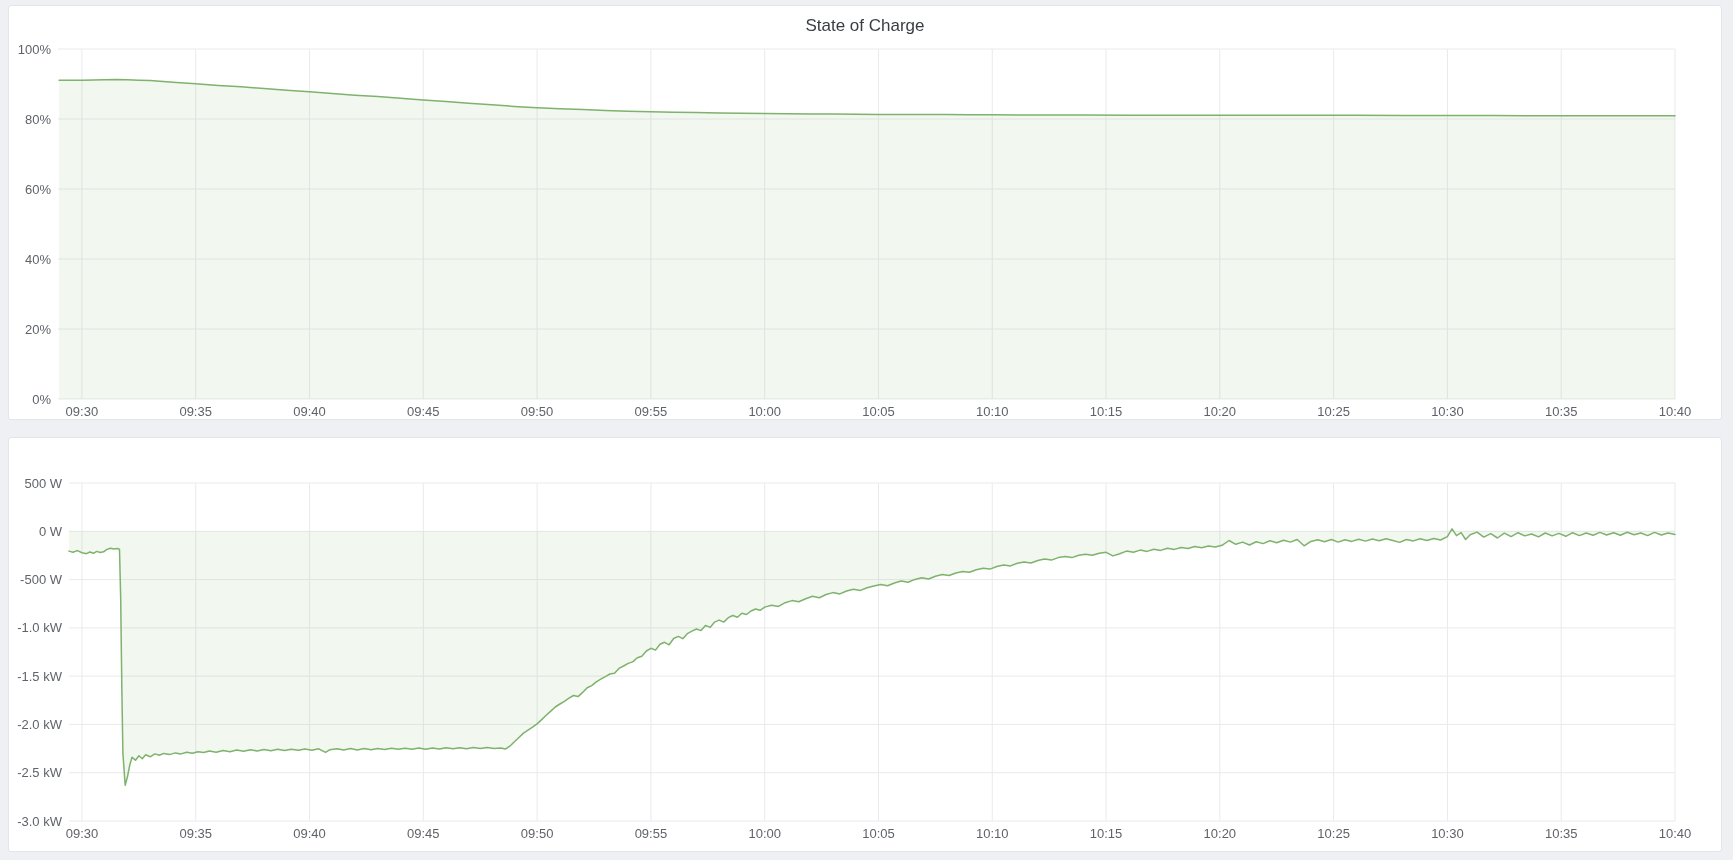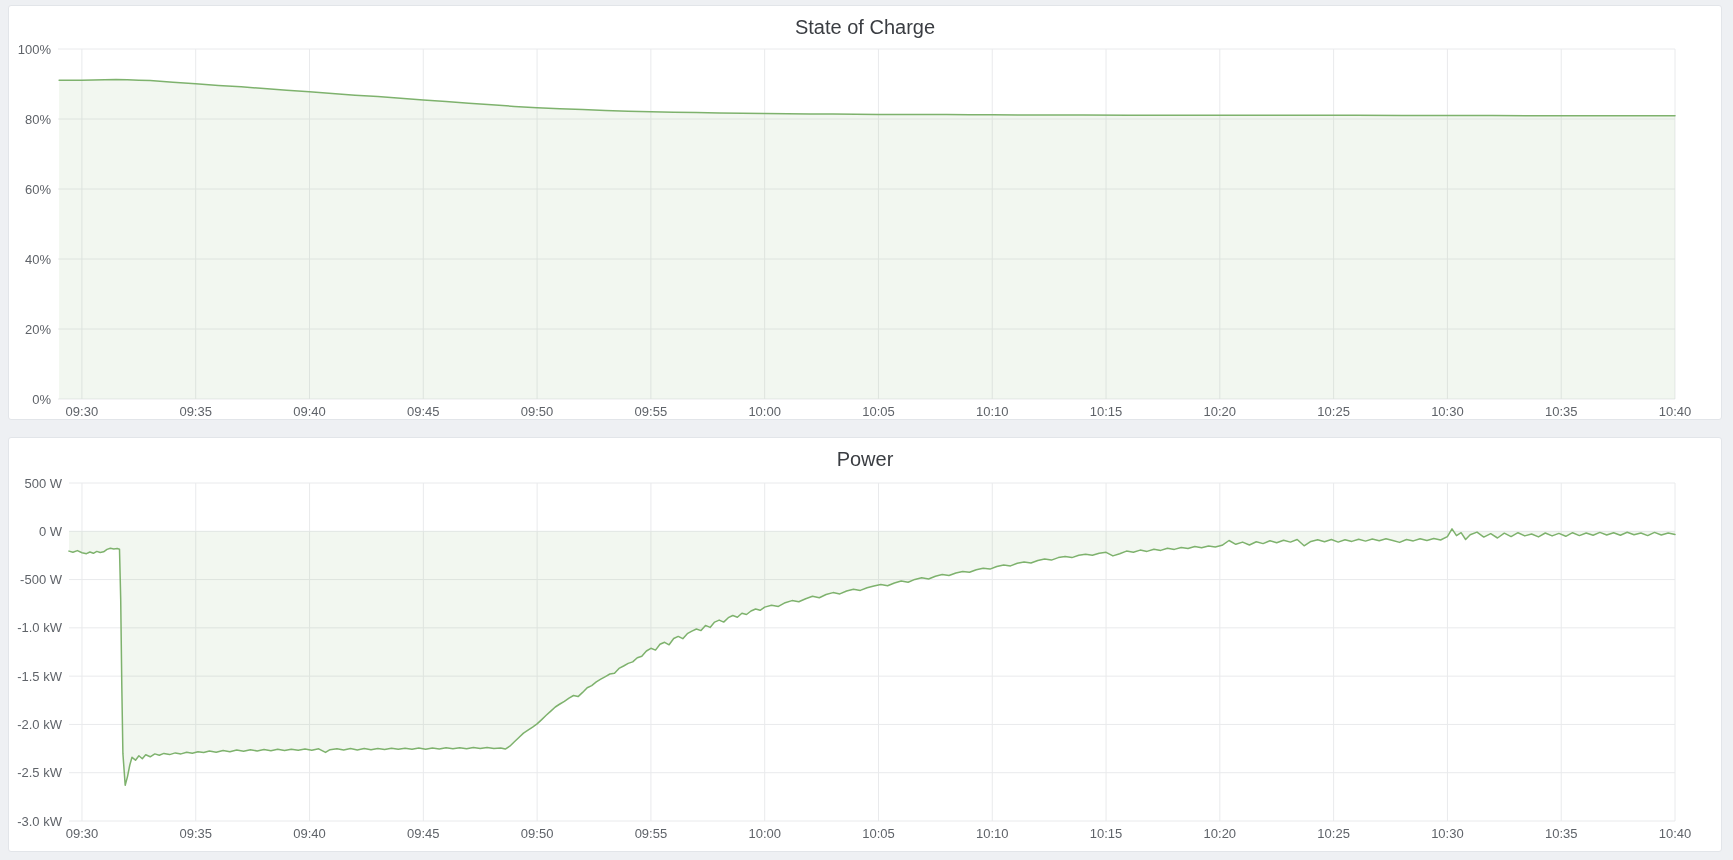--- a/index.html
+++ b/index.html
@@ -18,21 +18,21 @@
     border:1px solid #e2e5e9;
     border-radius:3px;
     box-sizing:border-box;
   }
   .panel.p0{top:5px;}
   .panel.p1{top:437px;}
   .panel-title{
     position:absolute;top:10px;left:0;right:0;
     margin:0;
     text-align:center;
-    font-size:20px;font-weight:500;
+    font-size:17px;font-weight:500;
     color:#3a3d42;
     cursor:pointer;
     z-index:2;
   }
   svg.chart{position:absolute;inset:0;width:100%;height:100%;display:block;}
   .tick-label{
     font-family:"Liberation Sans", sans-serif;
     font-size:13px;
     fill:#5f6369;
   }
@@ -92,21 +92,20 @@
           <text x="1438.4137931034481" y="410" text-anchor="middle" class="tick-label">10:30</text>
           <text x="1552.2068965517242" y="410" text-anchor="middle" class="tick-label">10:35</text>
           <text x="1666" y="410" text-anchor="middle" class="tick-label">10:40</text>
         </g>
         <path d="M50.1 74.2L72.9 74.2L84.3 74.0L95.7 73.8L107.0 73.6L118.4 73.8L129.8 74.2L141.2 74.5L163.9 76.3L186.7 77.7L209.4 79.4L232.2 80.8L255.0 82.6L277.7 84.3L300.5 85.7L323.2 87.4L346.0 89.2L368.8 90.6L391.5 92.3L414.3 94.1L437.0 95.5L459.8 97.3L482.6 98.7L505.3 100.4L528.1 101.8L550.8 102.8L573.6 103.5L596.3 104.6L619.1 105.3L641.9 105.7L664.6 106.2L687.4 106.5L710.1 106.9L732.9 107.2L755.7 107.6L778.4 107.8L801.2 107.9L823.9 108.1L846.7 108.3L869.4 108.5L892.2 108.5L915.0 108.6L937.7 108.6L960.5 108.8L983.2 108.8L1028.8 109.0L1074.3 109.0L1119.8 109.2L1165.3 109.2L1210.8 109.2L1256.3 109.3L1301.9 109.3L1347.4 109.3L1392.9 109.5L1438.4 109.5L1483.9 109.5L1529.4 109.7L1575.0 109.7L1620.5 109.8L1666.0 109.8L1666.0 393.0L50.1 393.0Z" fill="#7eb26d" fill-opacity="0.1" stroke="none"></path>
         <path d="M50.1 74.2L72.9 74.2L84.3 74.0L95.7 73.8L107.0 73.6L118.4 73.8L129.8 74.2L141.2 74.5L163.9 76.3L186.7 77.7L209.4 79.4L232.2 80.8L255.0 82.6L277.7 84.3L300.5 85.7L323.2 87.4L346.0 89.2L368.8 90.6L391.5 92.3L414.3 94.1L437.0 95.5L459.8 97.3L482.6 98.7L505.3 100.4L528.1 101.8L550.8 102.8L573.6 103.5L596.3 104.6L619.1 105.3L641.9 105.7L664.6 106.2L687.4 106.5L710.1 106.9L732.9 107.2L755.7 107.6L778.4 107.8L801.2 107.9L823.9 108.1L846.7 108.3L869.4 108.5L892.2 108.5L915.0 108.6L937.7 108.6L960.5 108.8L983.2 108.8L1028.8 109.0L1074.3 109.0L1119.8 109.2L1165.3 109.2L1210.8 109.2L1256.3 109.3L1301.9 109.3L1347.4 109.3L1392.9 109.5L1438.4 109.5L1483.9 109.5L1529.4 109.7L1575.0 109.7L1620.5 109.8L1666.0 109.8" fill="none" stroke="#7eb26d" stroke-width="1.5" stroke-linejoin="round" stroke-linecap="round"></path>
       </svg>
   </section>
 
   <section class="panel p1">
-    <h2 class="panel-title">Power</h2>
     <svg class="chart" viewBox="0 0 1712 413" preserveAspectRatio="none">
         <g stroke="#e9eaec" stroke-width="1">
           <line x1="60" y1="45" x2="1666" y2="45"></line>
           <line x1="60" y1="93.28571428571428" x2="1666" y2="93.28571428571428"></line>
           <line x1="60" y1="141.57142857142856" x2="1666" y2="141.57142857142856"></line>
           <line x1="60" y1="189.85714285714286" x2="1666" y2="189.85714285714286"></line>
           <line x1="60" y1="238.14285714285714" x2="1666" y2="238.14285714285714"></line>
           <line x1="60" y1="286.42857142857144" x2="1666" y2="286.42857142857144"></line>
           <line x1="60" y1="334.7142857142857" x2="1666" y2="334.7142857142857"></line>
           <line x1="60" y1="383" x2="1666" y2="383"></line>

